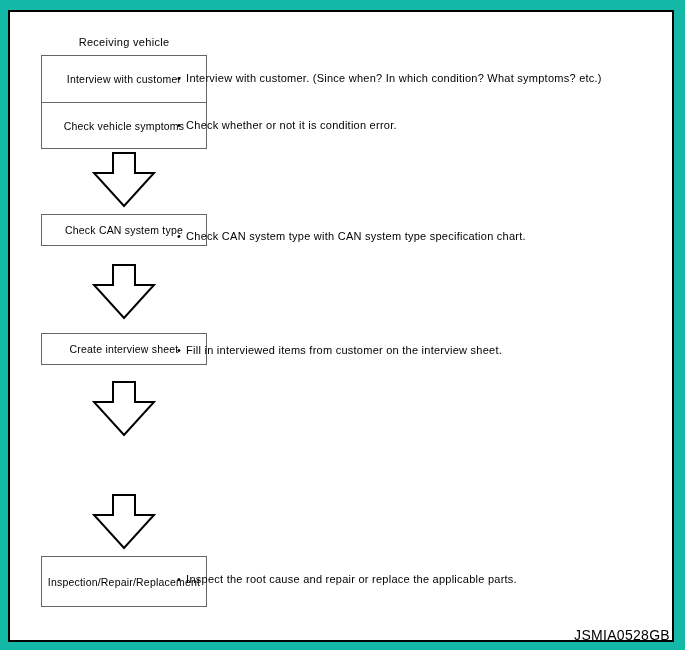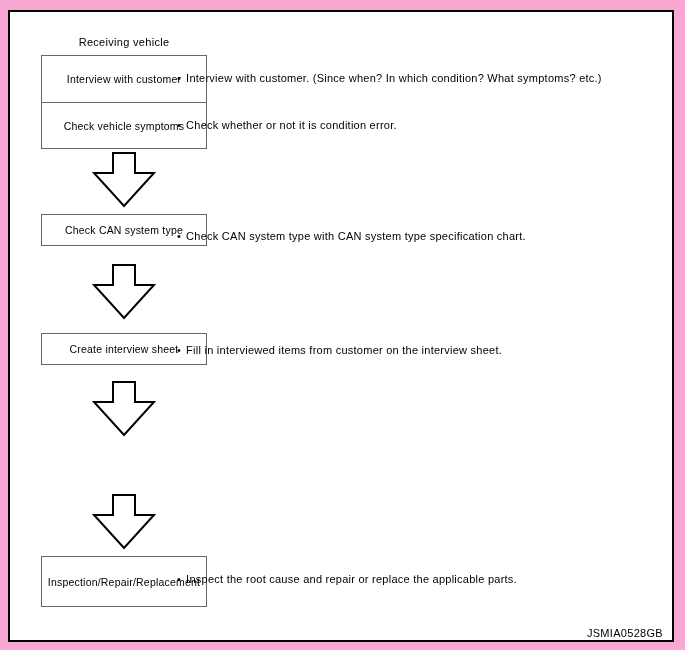--- a/index.html
+++ b/index.html
@@ -1,20 +1,20 @@
 <!DOCTYPE html>
 <html><head>
 <meta charset="utf-8">
 <style>
   html, body { margin: 0; padding: 0; background: #ffffff; }
   #page {
     position: relative;
     width: 685px;
     height: 650px;
-    background: #f9a8d4;
+    background: #14b8a6;
     font-family: "Liberation Sans", sans-serif;
     color: #000;
     overflow: hidden;
   }
   .frame {
     position: absolute;
     left: 8px; top: 10px;
     width: 666px; height: 632px;
     border: 2px solid #000;
     box-sizing: border-box;
@@ -70,22 +70,22 @@
     position: absolute;
     left: 177px;
     font-size: 11px;
     letter-spacing: 0.25px;
     white-space: nowrap;
     line-height: 16px;
   }
   .note .bullet { margin-right: 5px; }
   .watermark {
     position: absolute;
-    right: 22px; top: 627px;
-    font-size: 11px;
+    right: 15px; top: 627px;
+    font-size: 14px;
     letter-spacing: 0.3px;
   }
 </style>
 </head>
 <body>
 
 <div id="page">
   <div class="frame"></div>
 
   <div class="header-label">Receiving vehicle</div>

